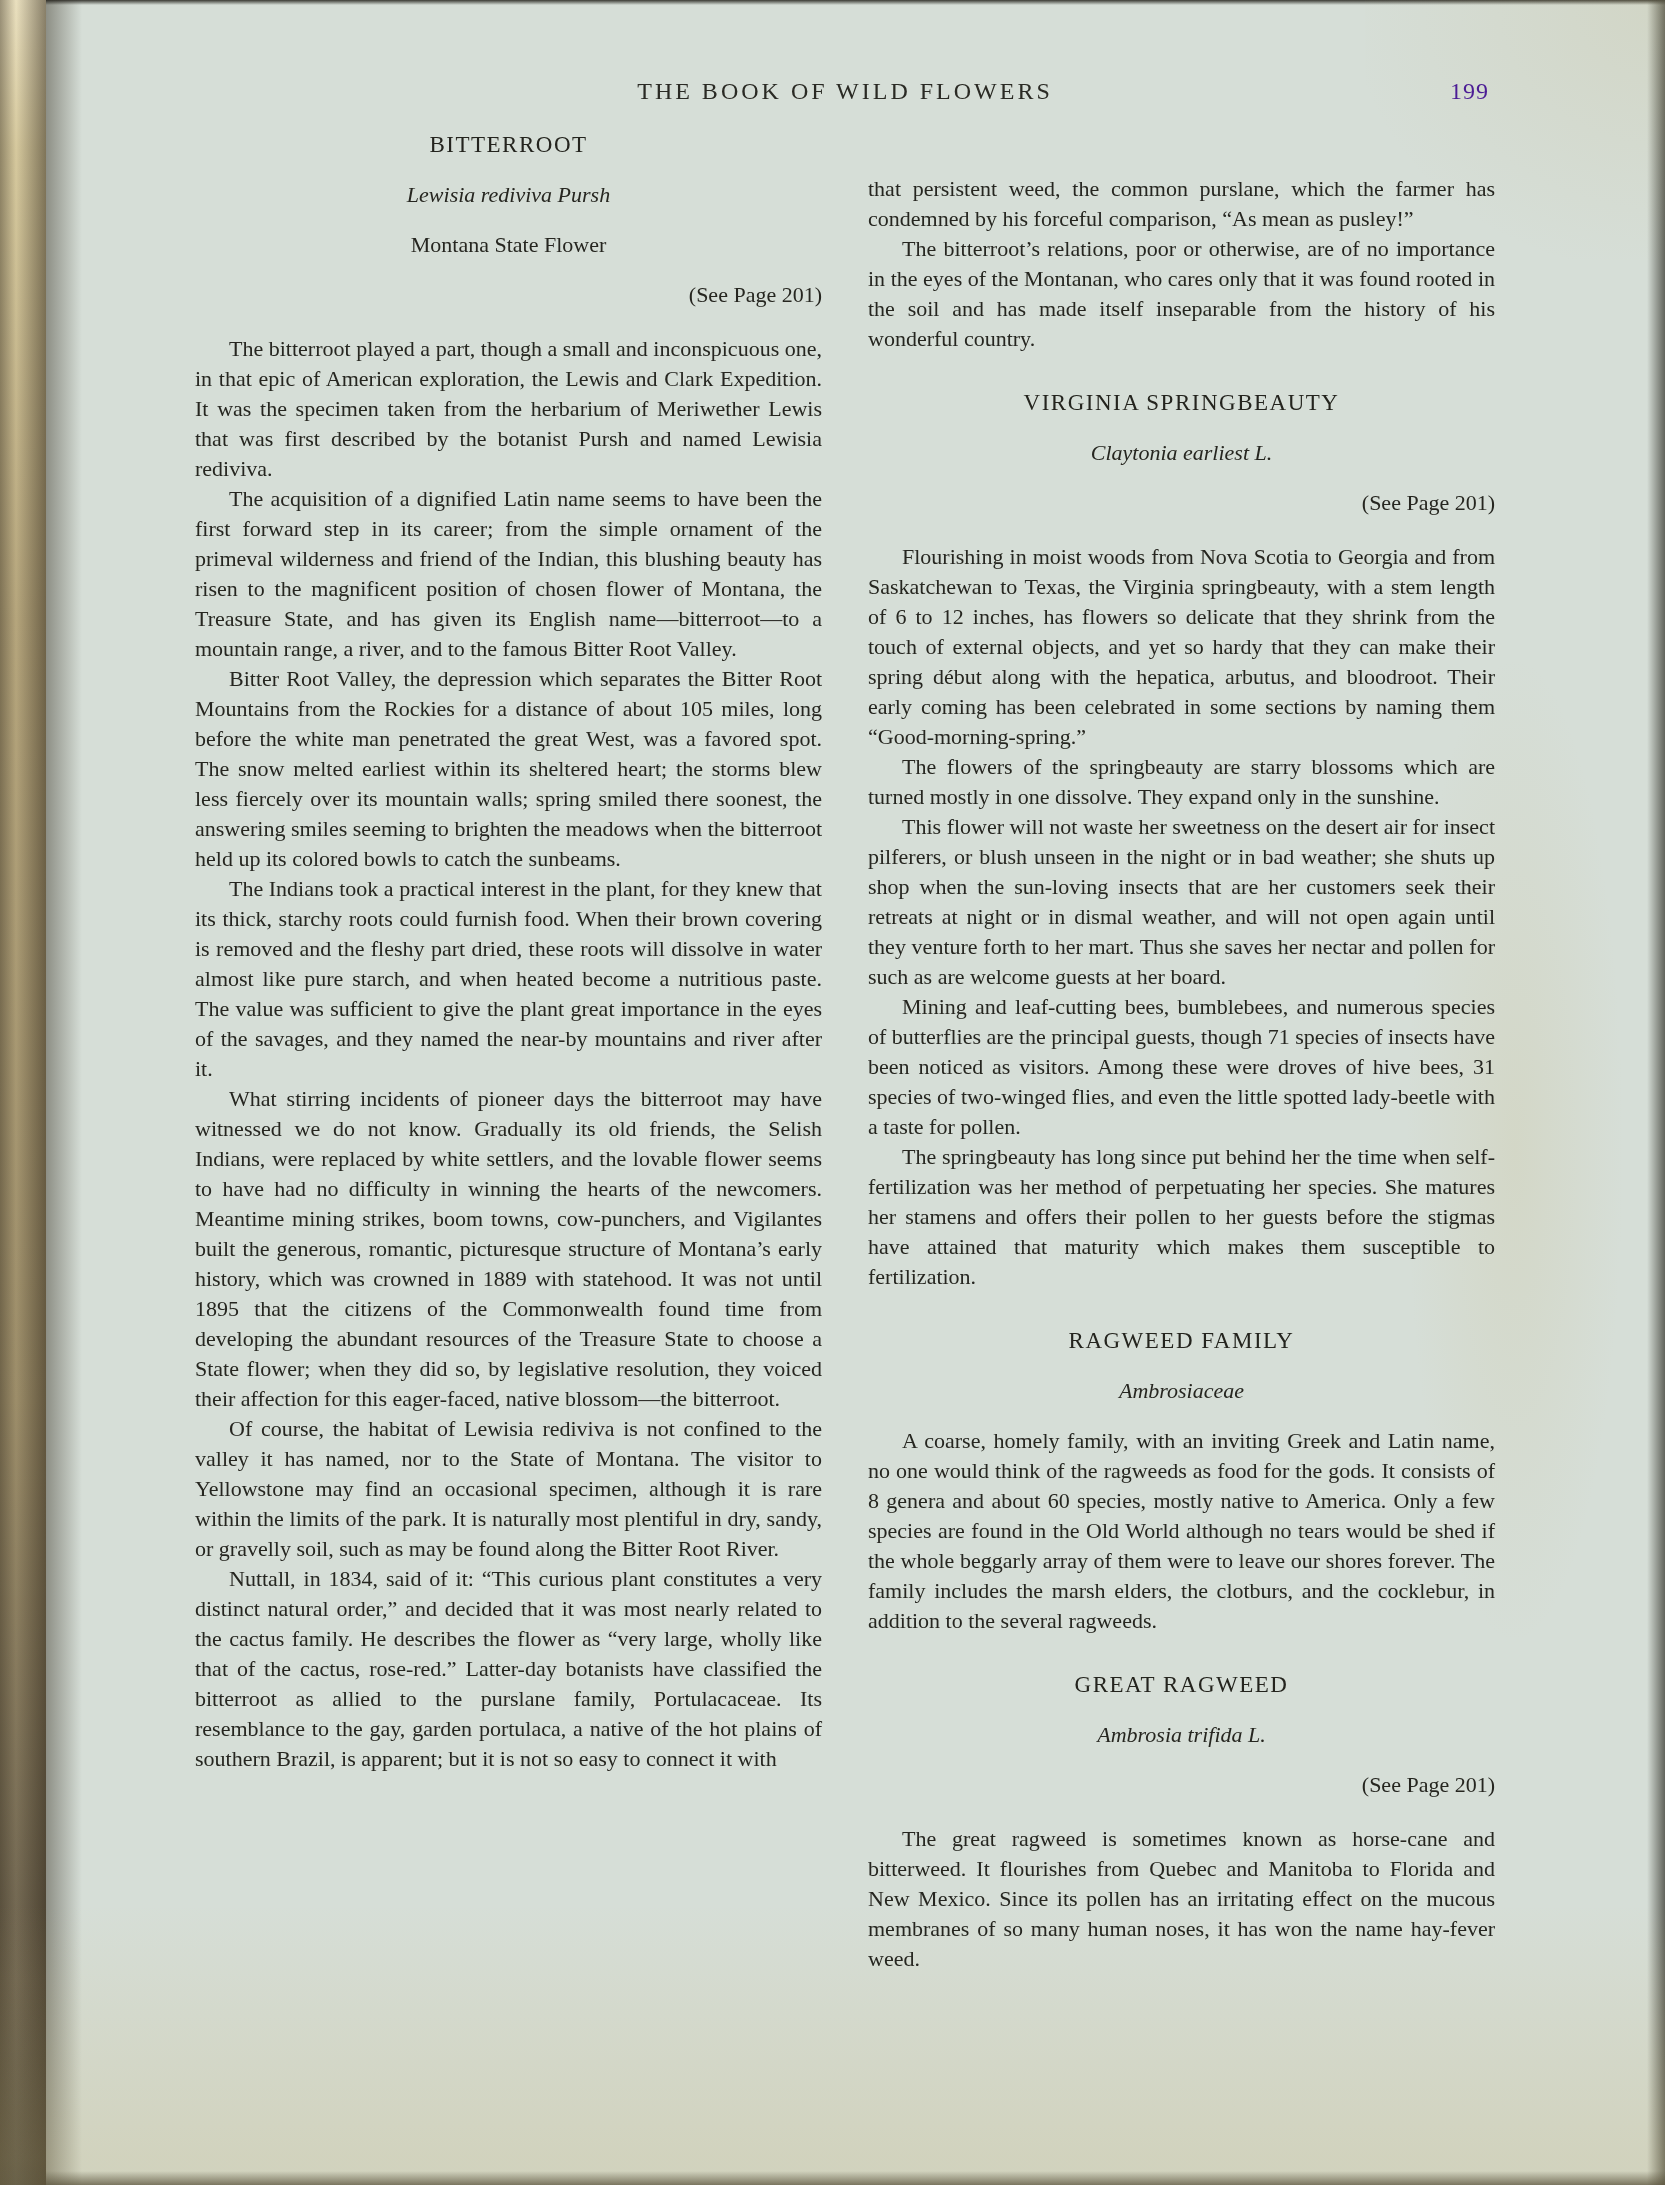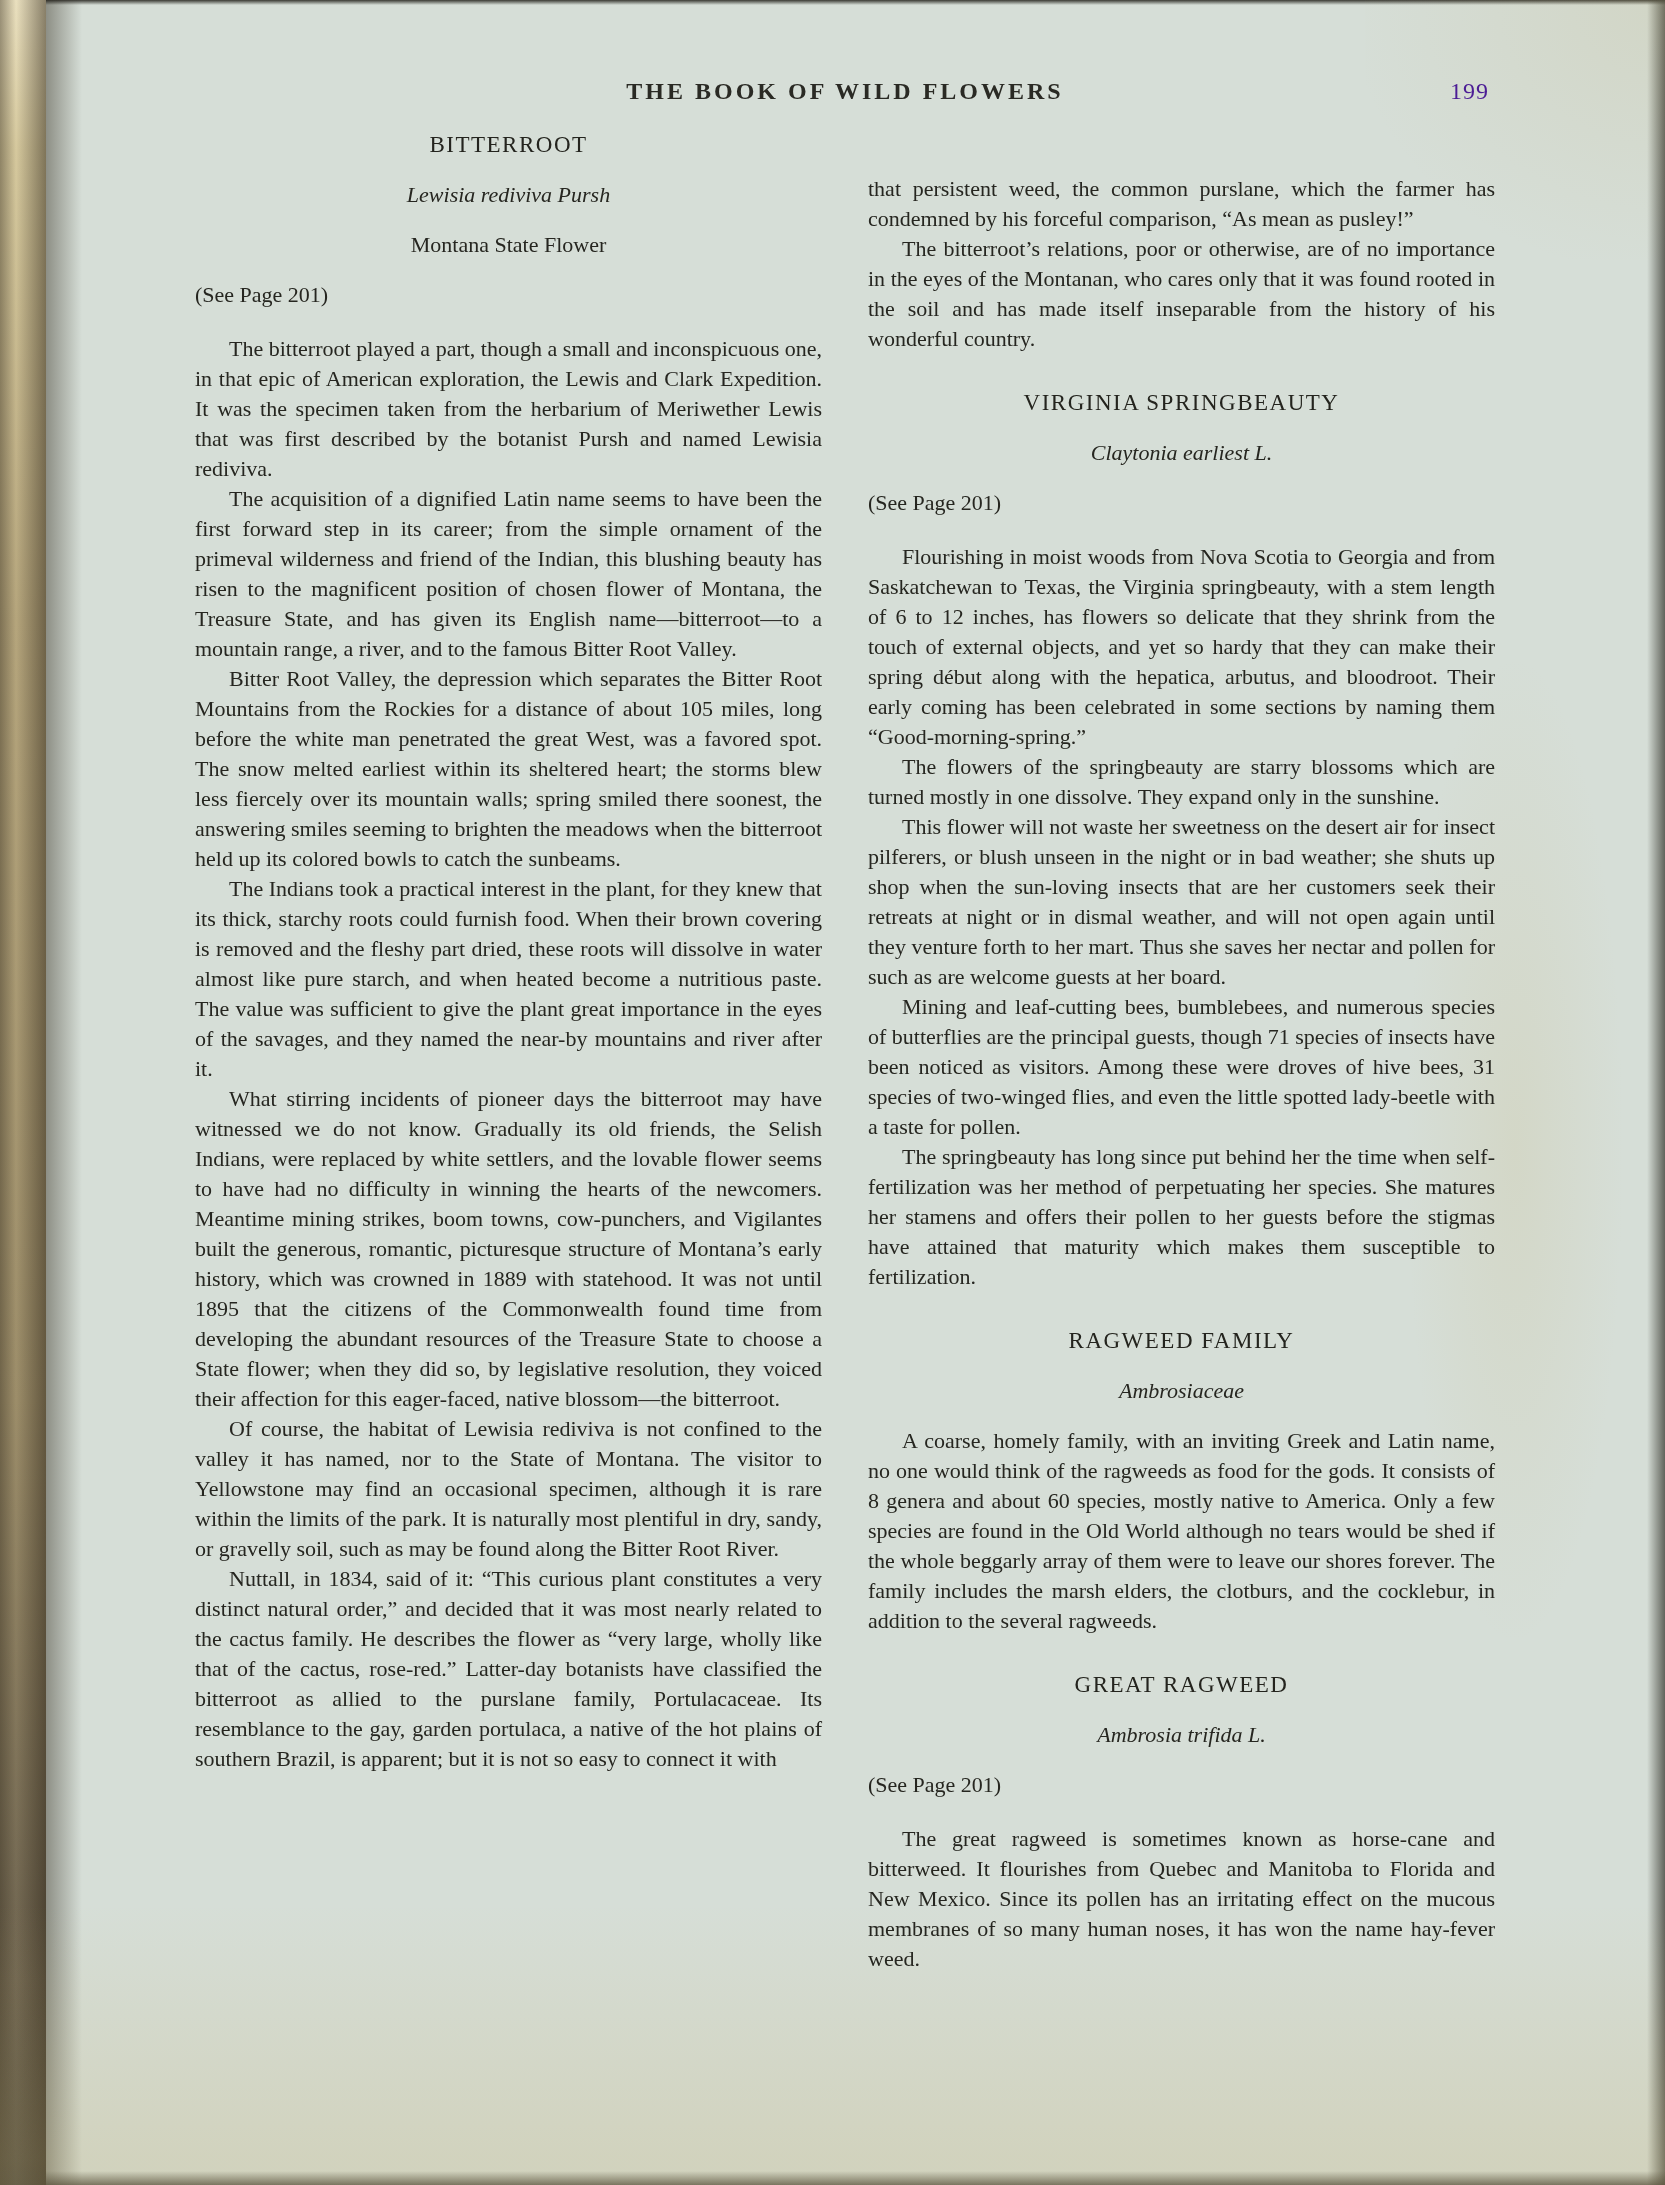--- a/index.html
+++ b/index.html
@@ -54,21 +54,20 @@
     position: absolute; right: 0; top: 0; width: 300px; height: 260px;
     background: radial-gradient(ellipse at top right, rgba(190,175,120,0.18), rgba(190,175,120,0) 75%);
     pointer-events: none;
   }
   
   .running-head {
     position: absolute; top: 78px; left: 195px; right: 170px;
     text-align: center;
     font-size: 24px; letter-spacing: 3px;
     color: #2a2a24;
-    font-weight: bold;
   }
   .folio {
     position: absolute; top: 78px; right: 176px;
     font-size: 24px; letter-spacing: 1px;
     color: #4c1d95;
   }
   .columns {
     position: absolute; top: 126px; left: 195px; right: 170px;
     display: flex; gap: 46px; align-items: flex-start;
   }
@@ -87,21 +86,21 @@
   }
   .sec.first .sec-title { margin-top: 4px; }
   .sec-latin {
     text-align: center; font-style: italic;
     font-size: 22px; margin: 8px 0 20px 0; text-indent: 0;
   }
   .sec-sub {
     text-align: center; font-size: 22px; margin: 0 0 20px 0; text-indent: 0;
   }
   .sec-see {
-    text-align: left; font-size: 22px; margin: 0 0 24px 0; text-indent: 0;
+    text-align: right; font-size: 22px; margin: 0 0 24px 0; text-indent: 0;
   }
   .col p.body-par { margin: 0; text-indent: 34px; }
   .col p.no-indent { text-indent: 0; margin-top: 48px; }
 </style>
 </head>
 <body>
 
 <div class="scan">
 
   <div class="edge-left"></div>

